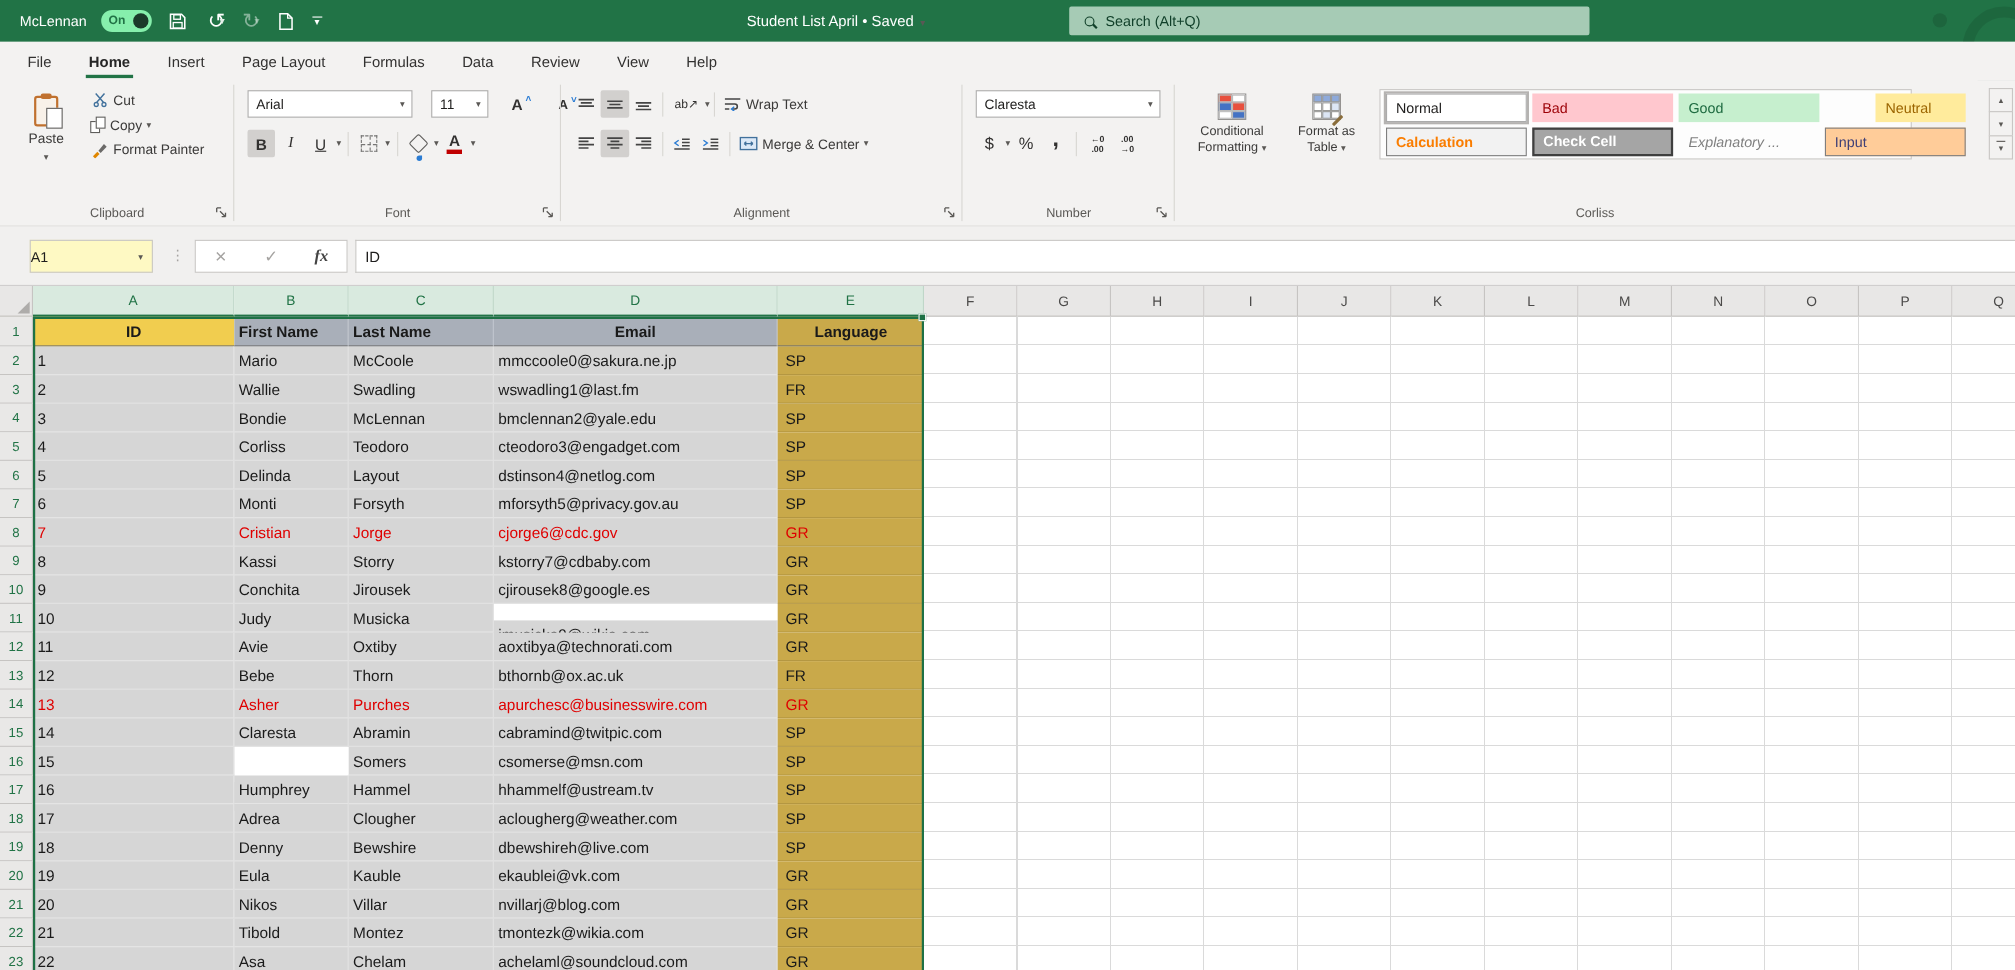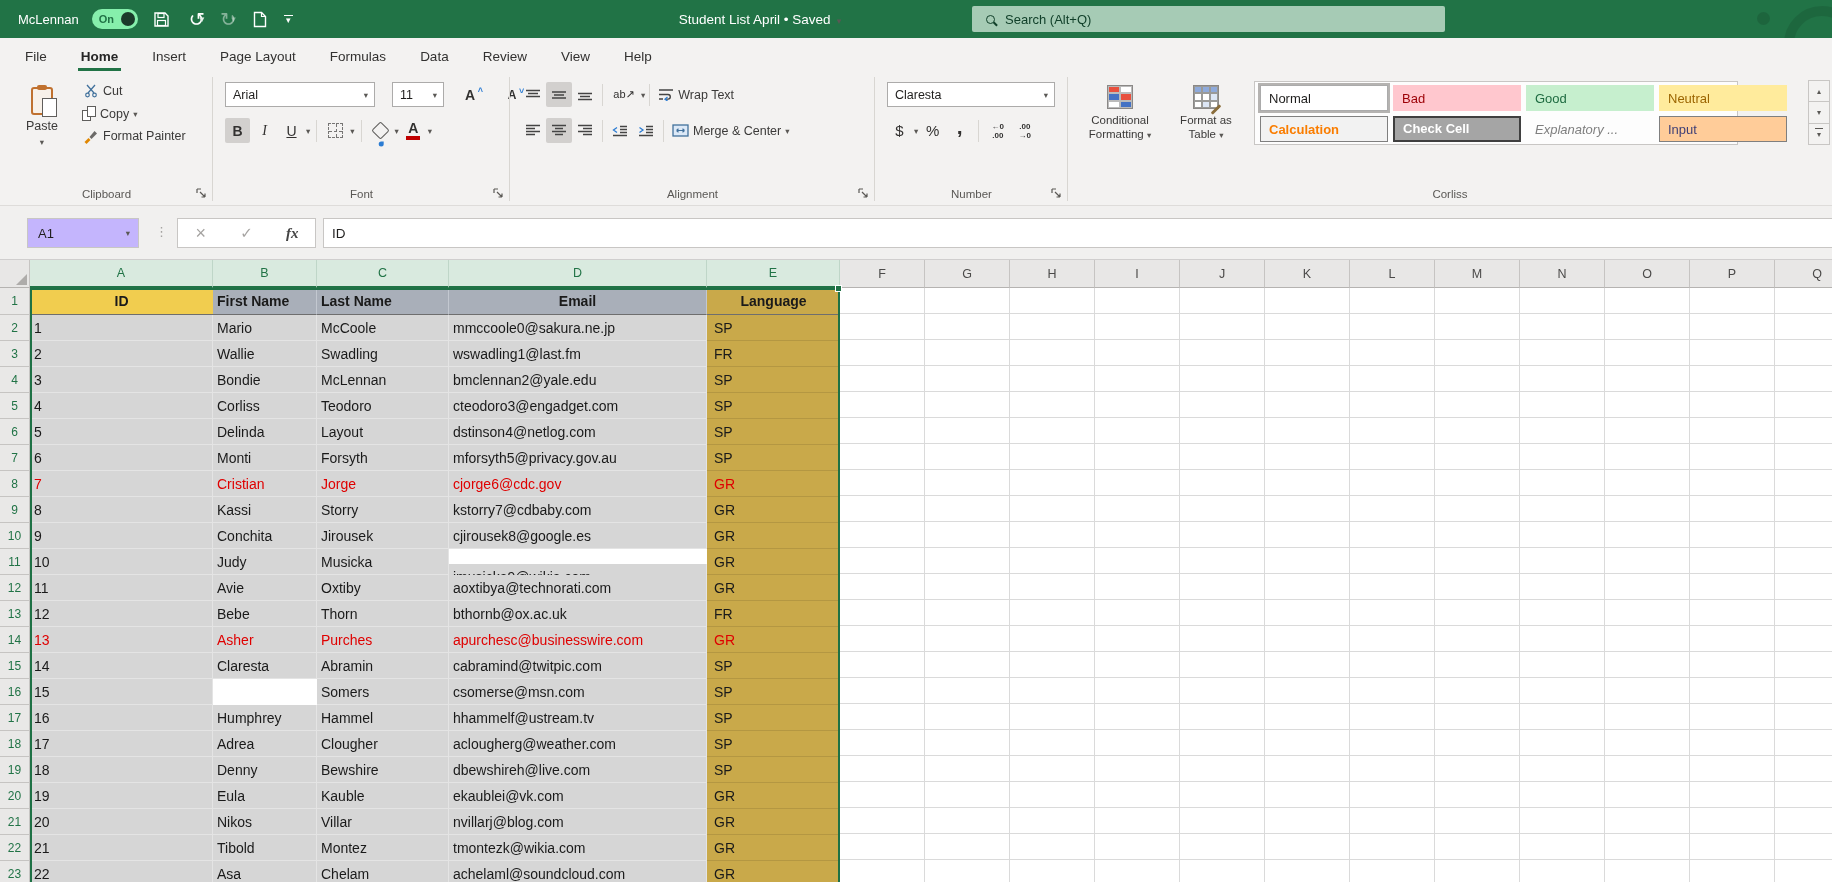--- a/index.html
+++ b/index.html
@@ -95,32 +95,32 @@
   .cf-ic, .ft-ic { width:26px; height:24px; display:grid; grid-template-columns:1fr 1fr; grid-template-rows:1fr 1fr 1fr; border:1px solid #8a8886; background:#fff; }
   .cf-ic i { border:0.5px solid #bbb; }
   .ft-ic { grid-template-columns:1fr 1fr 1fr; position:relative; }
   .ft-ic i { border:0.5px solid #9a9a98; }
   .ft-ic .pencil { position:absolute; right:-4px; bottom:-3px; width:12px; height:3px; background:#8a6d3b; transform:rotate(-45deg); border-radius:1px; }
   .gallery { position:absolute; top:8px; height:64px; background:#fdfdfd; border:1px solid #c8c6c4; display:grid; grid-template-columns:repeat(4,128px); grid-auto-rows:26px; gap:5px; padding:3px 5px; }
   .chip { font-size:13px; line-height:25px; padding-left:8px; white-space:nowrap; overflow:hidden; cursor:pointer; border:1px solid transparent; }
   .chip-normal { background:#fff; border:1px solid #ababab; box-shadow:0 0 0 2px #b5b3b1; color:#1f1e1d; }
   .chip-bad { background:#ffc7ce; color:#9c0006; }
   .chip-good { background:#c6efce; color:#1e6b41; }
-  .chip-neutral { background:#ffeb9c; color:#9c6500; }
+  .chip-neutral { background:#ffeb9c; color:#9c6500;margin-left:46px; }
   .chip-calculation { background:#f2f2f2; color:#fa7d00; font-weight:bold; border:1px solid #7f7f7f; }
   .chip-checkcell { background:#a5a5a5; color:#fff; font-weight:bold; border:2px solid #3f3f3f; line-height:22px; }
   .chip-explanatory { background:transparent; color:#7f7f7f; font-style:italic; }
   .chip-input { background:#ffcc99; color:#3f3f76; border:1px solid #7f7f7f; }
   .gal-scroll { position:absolute; top:8px; width:22px; height:64px; display:flex; flex-direction:column; }
   .gal-scroll .sbtn { flex:1; border:1px solid #c8c6c4; background:#f3f2f1; display:flex; flex-direction:column; align-items:center; justify-content:center; font-size:8px; color:#5a5855; cursor:pointer; margin-top:-1px; }
   .gal-scroll .sbtn .bar { width:8px; border-top:1px solid #5a5855; margin-bottom:1px; }
 
   
   .formulabar { position:absolute; left:0; top:206px; width:100%; height:54px; background:#f1f0ef; border-bottom:1px solid #d0cece; }
-  .namebox { position:absolute; left:27px; top:12px; width:112px; height:30px; background:#c4b5fd; border:1px solid #c8c6c4; font-size:13px; color:#1f1e1d; display:flex; align-items:center; padding-left:10px; cursor:text; }
+  .namebox { position:absolute; left:27px; top:12px; width:112px; height:30px; background:#fef9c3; border:1px solid #c8c6c4; font-size:13px; color:#1f1e1d; display:flex; align-items:center; cursor:text; }
   .namebox .chev { position:absolute; right:8px; color:#5a5855; }
   .fb-dots { position:absolute; left:155px; top:18px; color:#a5a3a1; font-size:13px; letter-spacing:1px; }
   .fb-btns { position:absolute; left:177px; top:12px; width:139px; height:30px; background:#fff; border:1px solid #c8c6c4; display:flex; align-items:center; justify-content:space-around; }
   .fb-btn { color:#a5a3a1; font-size:15px; cursor:pointer; width:30px; text-align:center; }
   .fb-fx { font-family:"Liberation Serif","DejaVu Serif",serif; font-style:italic; color:#444; font-size:15px; font-weight:bold; }
   .fb-input { position:absolute; left:323px; top:12px; right:0; height:30px; background:#fff; border:1px solid #c8c6c4; border-right:none; font-size:13.5px; color:#1f1e1d; display:flex; align-items:center; padding-left:8px; cursor:text; }
 
   
   .sheet { position:absolute; left:0; top:260px; width:1832px; height:622px; background:#fff; overflow:hidden; }
   .select-all { position:absolute; left:0; top:0; width:30px; height:28px; background:#e8e7e6; border-right:1px solid #c6c4c2; border-bottom:1px solid #b5b3b1; cursor:pointer; }

